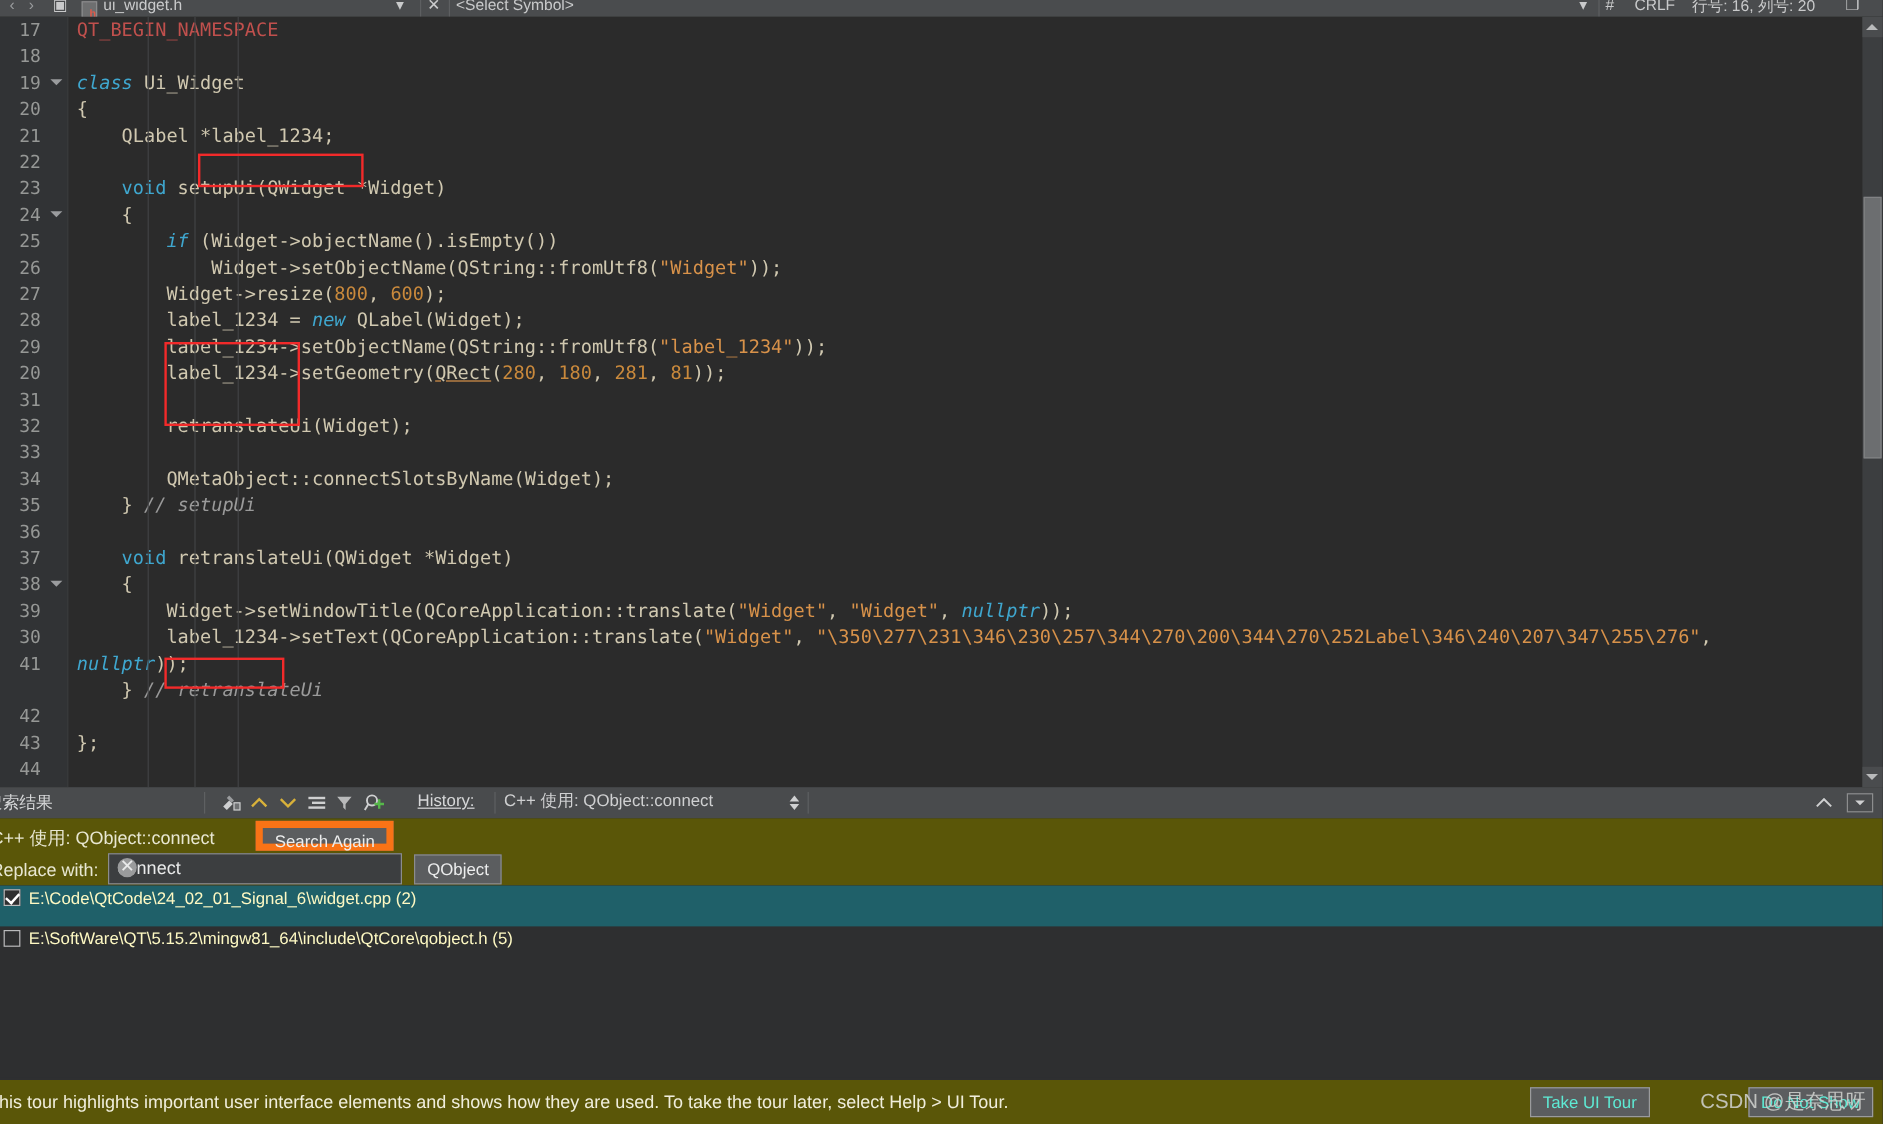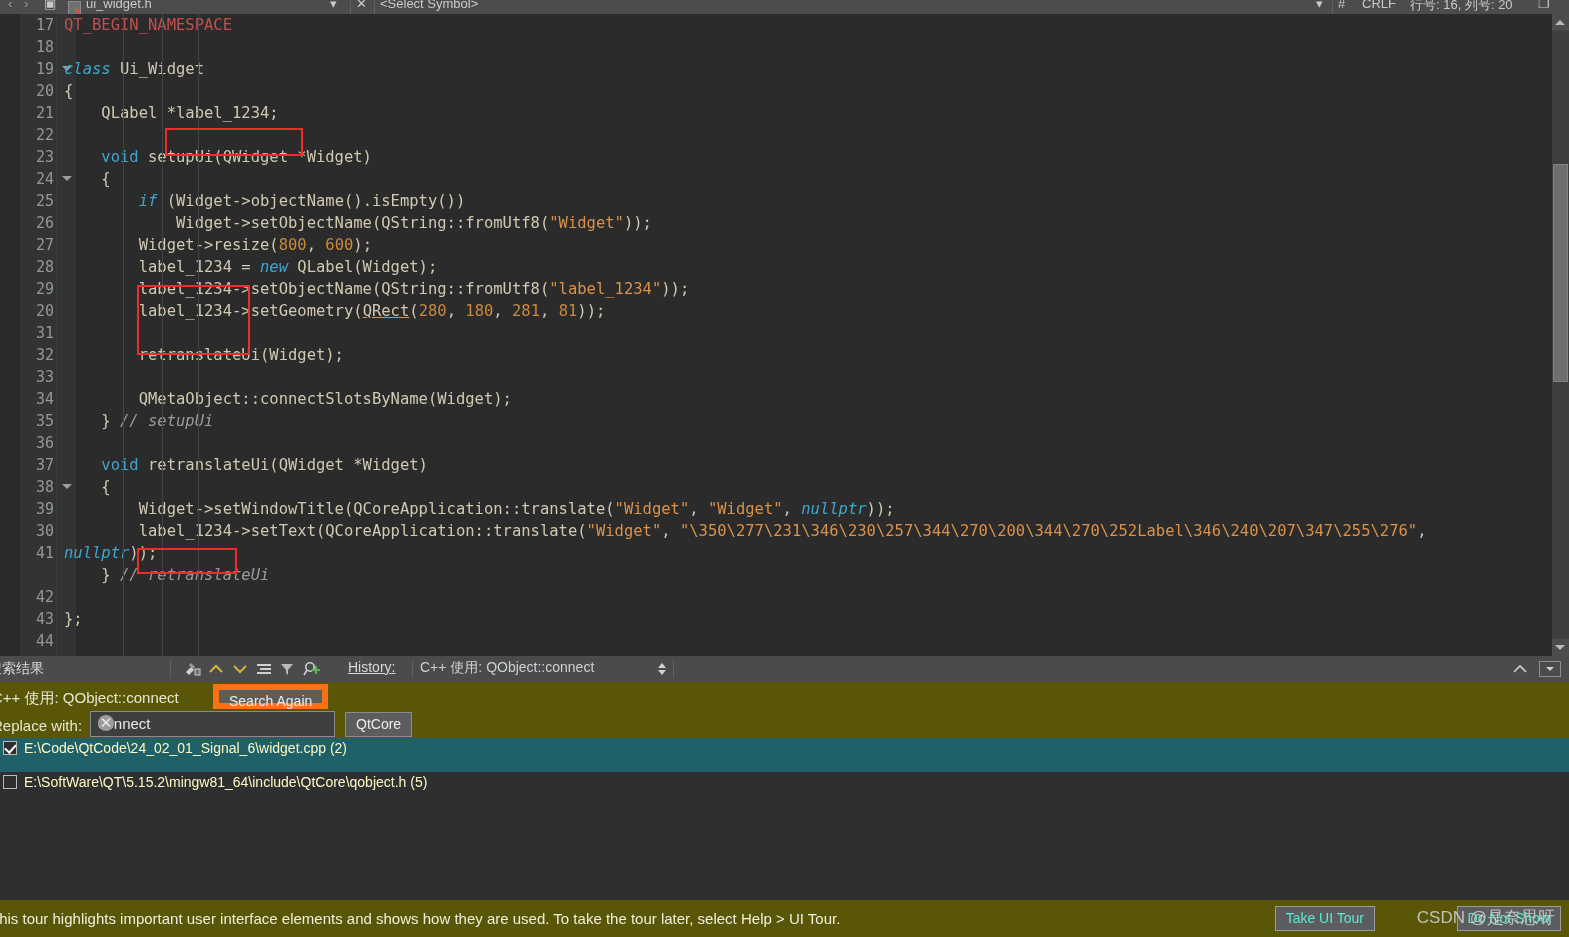--- a/index.html
+++ b/index.html
@@ -20,21 +20,20 @@
   .redicon:after{content:"h";position:absolute;right:0;bottom:-2px;color:#e05b4b;
     font-size:9px;font-weight:bold;line-height:9px;}
   
   #editor{
     position:absolute;left:0;top:14px;width:1569px;height:642px;
     background:#2b2b2b;overflow:hidden;
   }
   #gutter{
     position:absolute;left:0;top:0;width:56px;height:642px;
     background:#313335;
-    margin-left:20px;
   }
   #gutter-sep{position:absolute;left:56px;top:0;width:1px;height:642px;background:#3b3d3f;}
   .lnrow{
     position:relative;height:22px;line-height:22px;
     font-family:"DejaVu Sans Mono",monospace;font-size:15px;color:#969896;
     text-align:right;padding-right:22px;box-sizing:border-box;width:56px;
   }
   .fold{
     position:absolute;right:4px;top:8px;width:0;height:0;
     border-left:5px solid transparent;border-right:5px solid transparent;
@@ -311,21 +310,21 @@
 <div id="findpanel">
   <span id="fp-scope">C++ 使用:  QObject::connect</span>
   <span id="fp-replace-label">Replace with:</span>
 
 </div>
 <div id="btn-search-again">Search Again</div>
 <div id="replace-input">
   <span>connect</span>
   <span id="clear-x">✕</span>
 </div>
-<div id="btn-replace">QtCore</div>
+<div id="btn-replace">QObject</div>
 
 <div id="results">
     <div class="resrow sel"><span class="cbx on"></span><span>E:\Code\QtCode\24_02_01_Signal_6\widget.cpp (2)</span></div>
     <div class="resrow"><span class="cbx"></span><span>E:\SoftWare\QT\5.15.2\mingw81_64\include\QtCore\qobject.h (5)</span></div>
   </div>
 
 <div id="tourbar">
   <span id="tour-text">This tour highlights important user interface elements and shows how they are used. To take the tour later, select Help &gt; UI Tour.</span>
   <div class="tourbtn" id="btn-take-tour">Take UI Tour</div>
   <div class="tourbtn" id="btn-do-not-show">Do Not Show</div>

